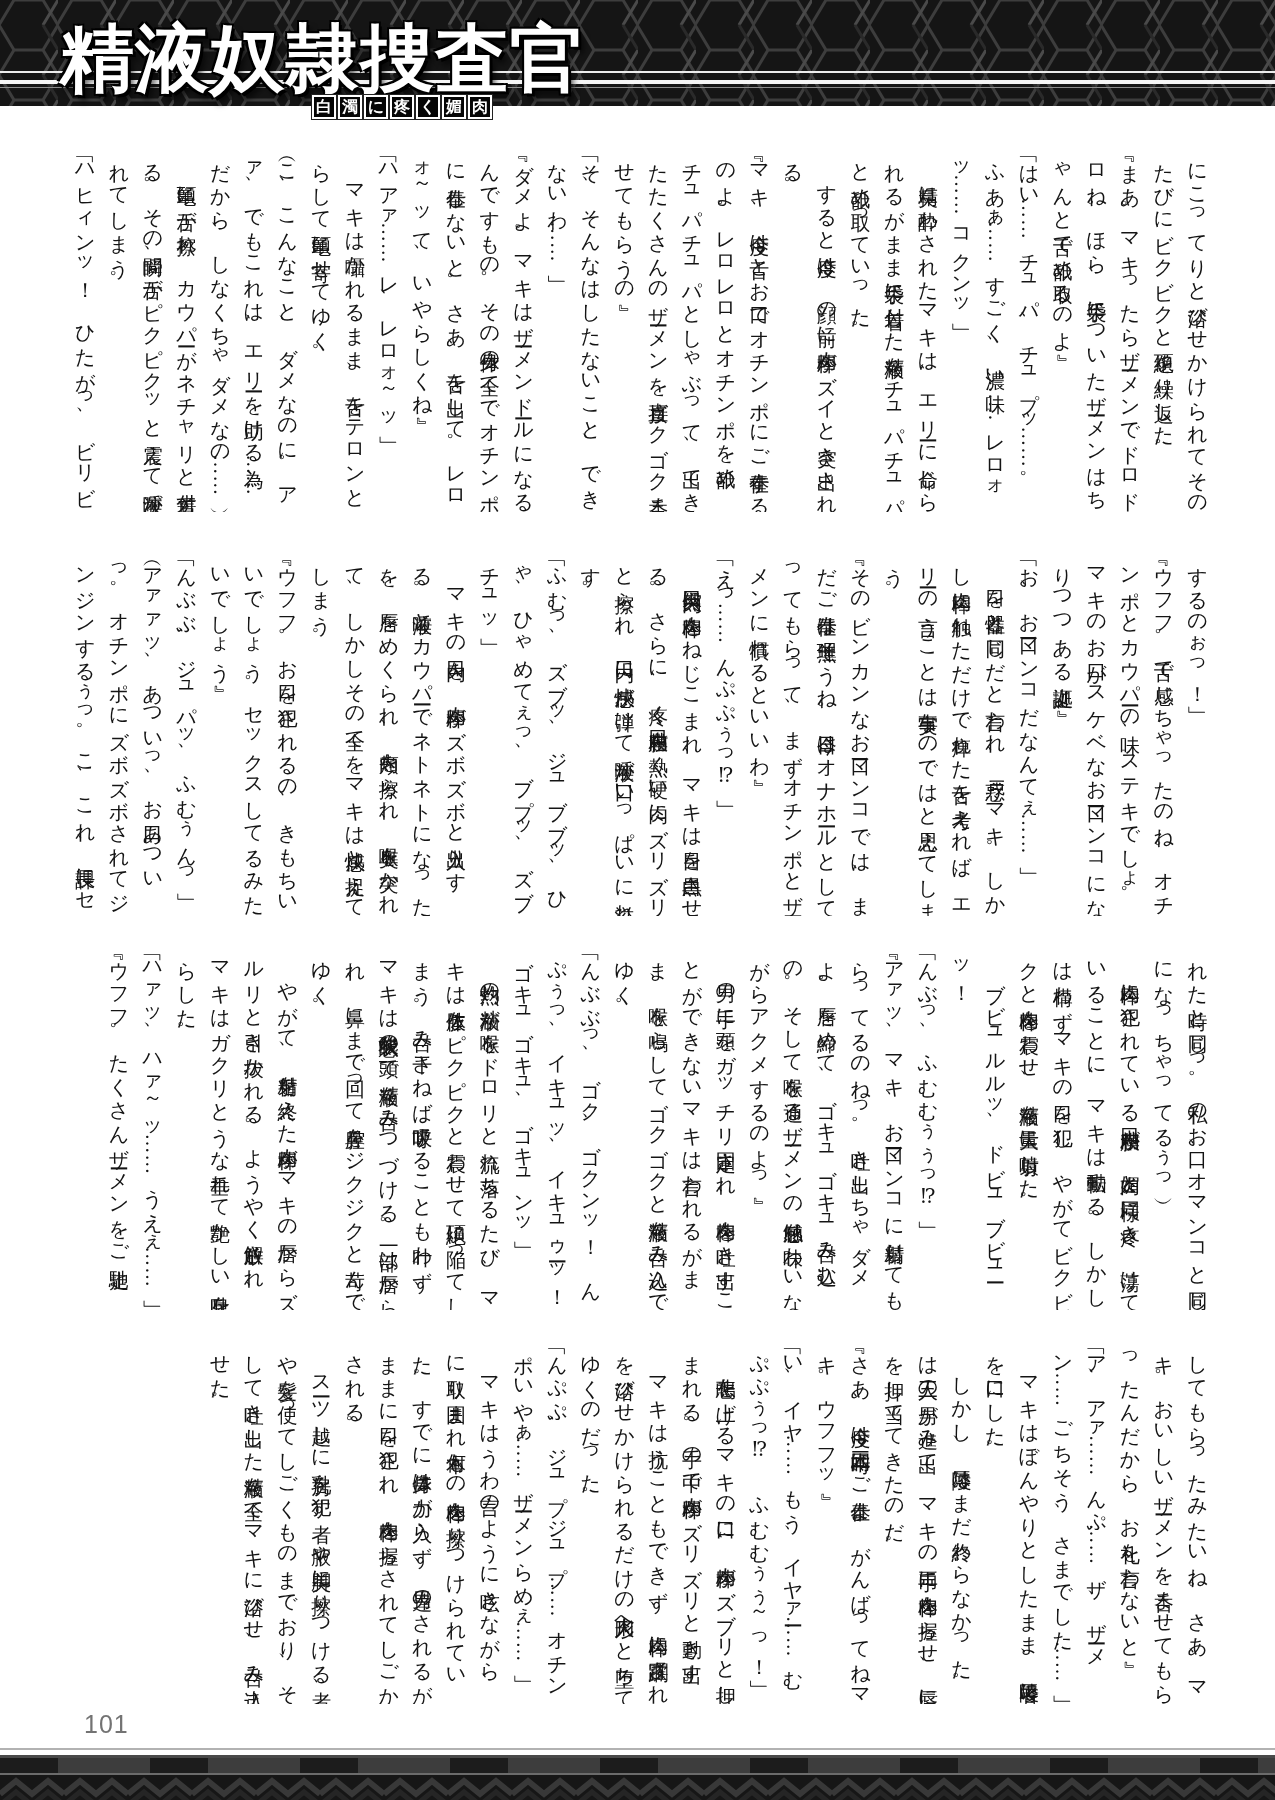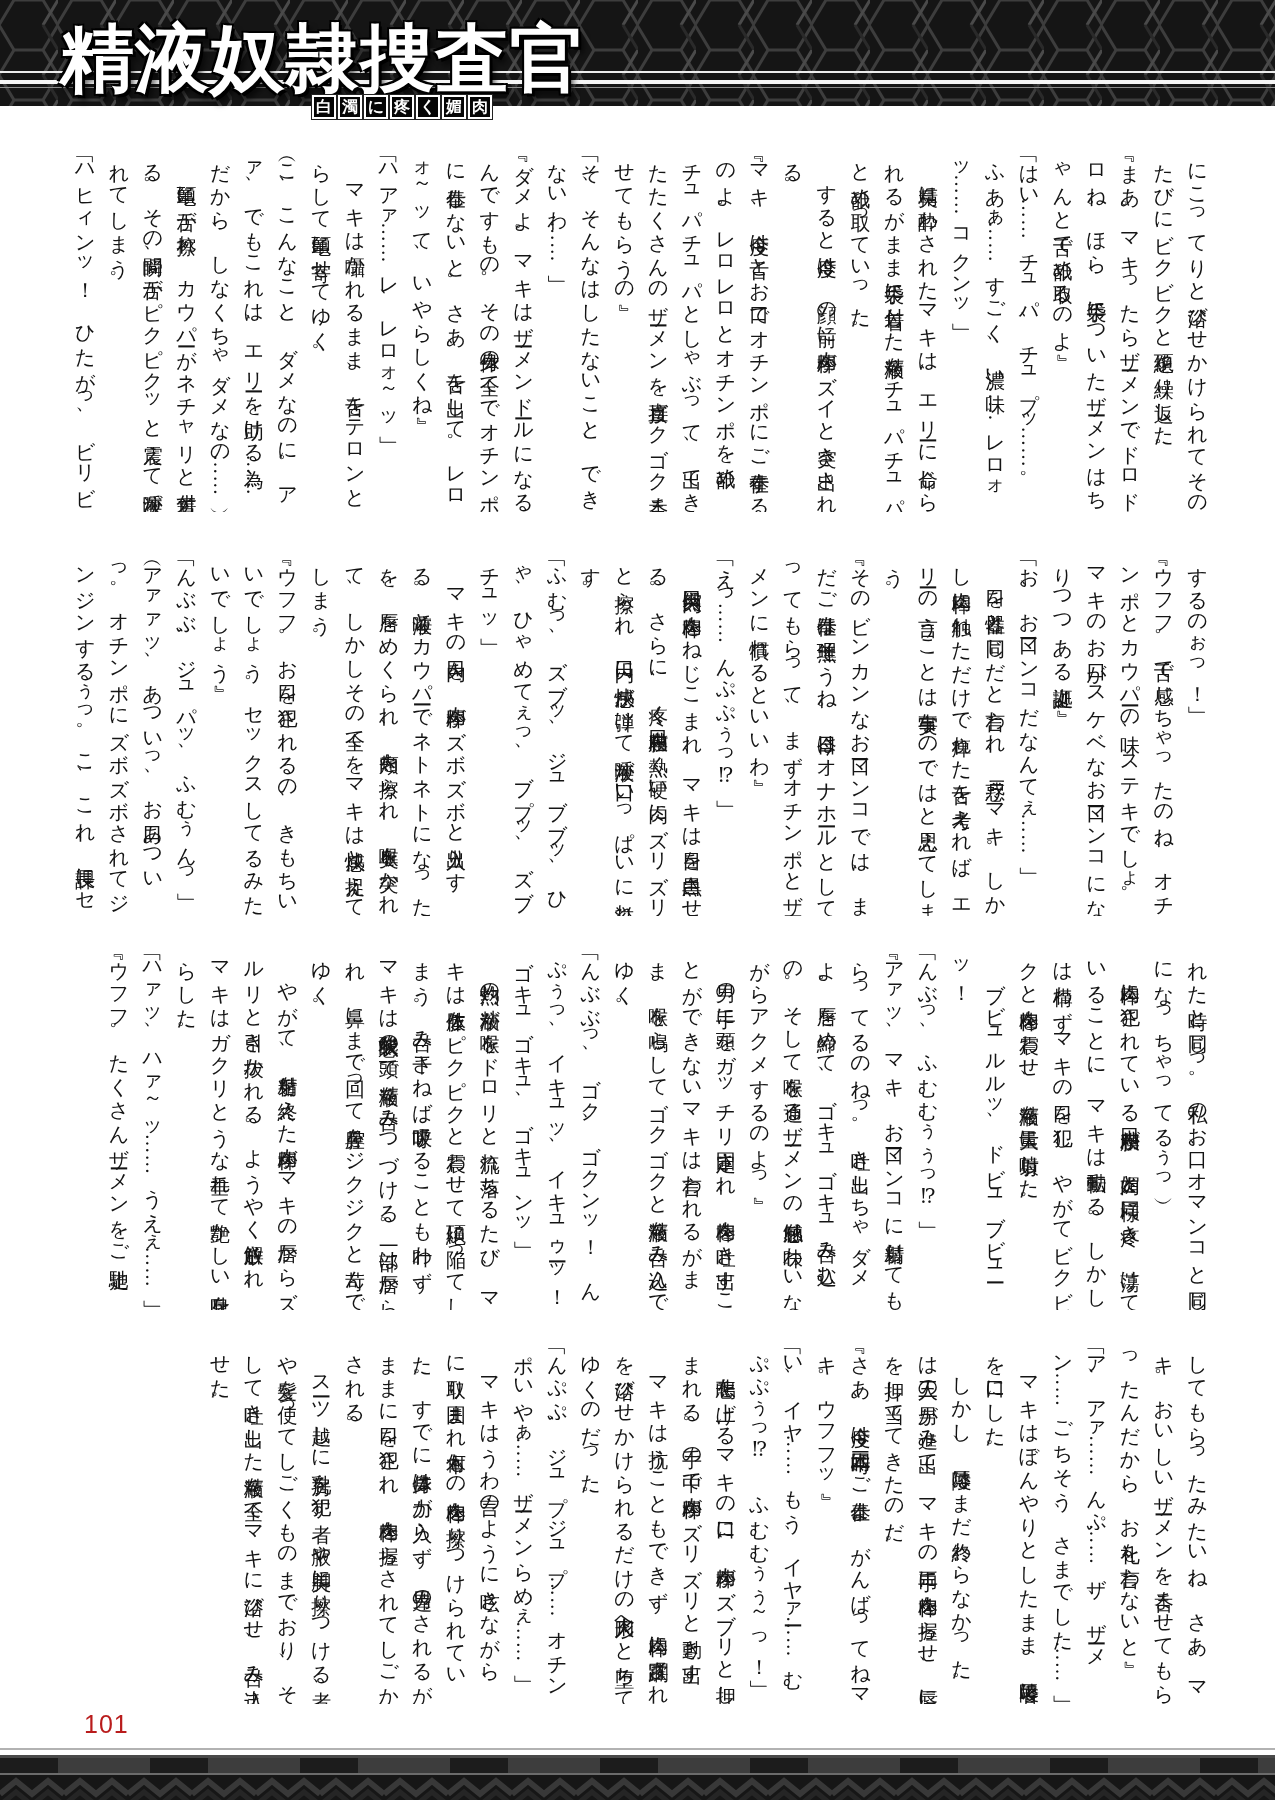--- a/index.html
+++ b/index.html
@@ -47,21 +47,21 @@
   .band p { margin:0; padding:0; }
   #band0 { top:150px; }
   #band1 { top:554px; }
   #band2 { top:948px; }
   #band3 { top:1342px; }
 
   
   .pagenum {
     position:absolute; left:84px; top:1710px;
     font-family:"Liberation Sans","DejaVu Sans",sans-serif;
-    font-size:25px; color:#b91c1c; letter-spacing:1px;
+    font-size:25px; color:#737373; letter-spacing:1px;
   }
   .footer { position:absolute; left:0; top:1748px; width:1275px; height:52px; }
   .footer .l1 { position:absolute; top:0; left:0; width:100%; height:2px; background:#b2b2b2; }
   .footer .l2 { position:absolute; top:7px; left:0; width:100%; height:3px; background:#4a4a4a; }
   .footer .seg {
     position:absolute; top:10px; left:0; width:100%; height:15px;
     background:repeating-linear-gradient(90deg,
       #1c1c1c 0px, #1c1c1c 58px, #3d3d3d 58px, #3d3d3d 150px);
   }
   .footer .l3 { position:absolute; top:25px; left:0; width:100%; height:2px; background:#6b6b6b; }

